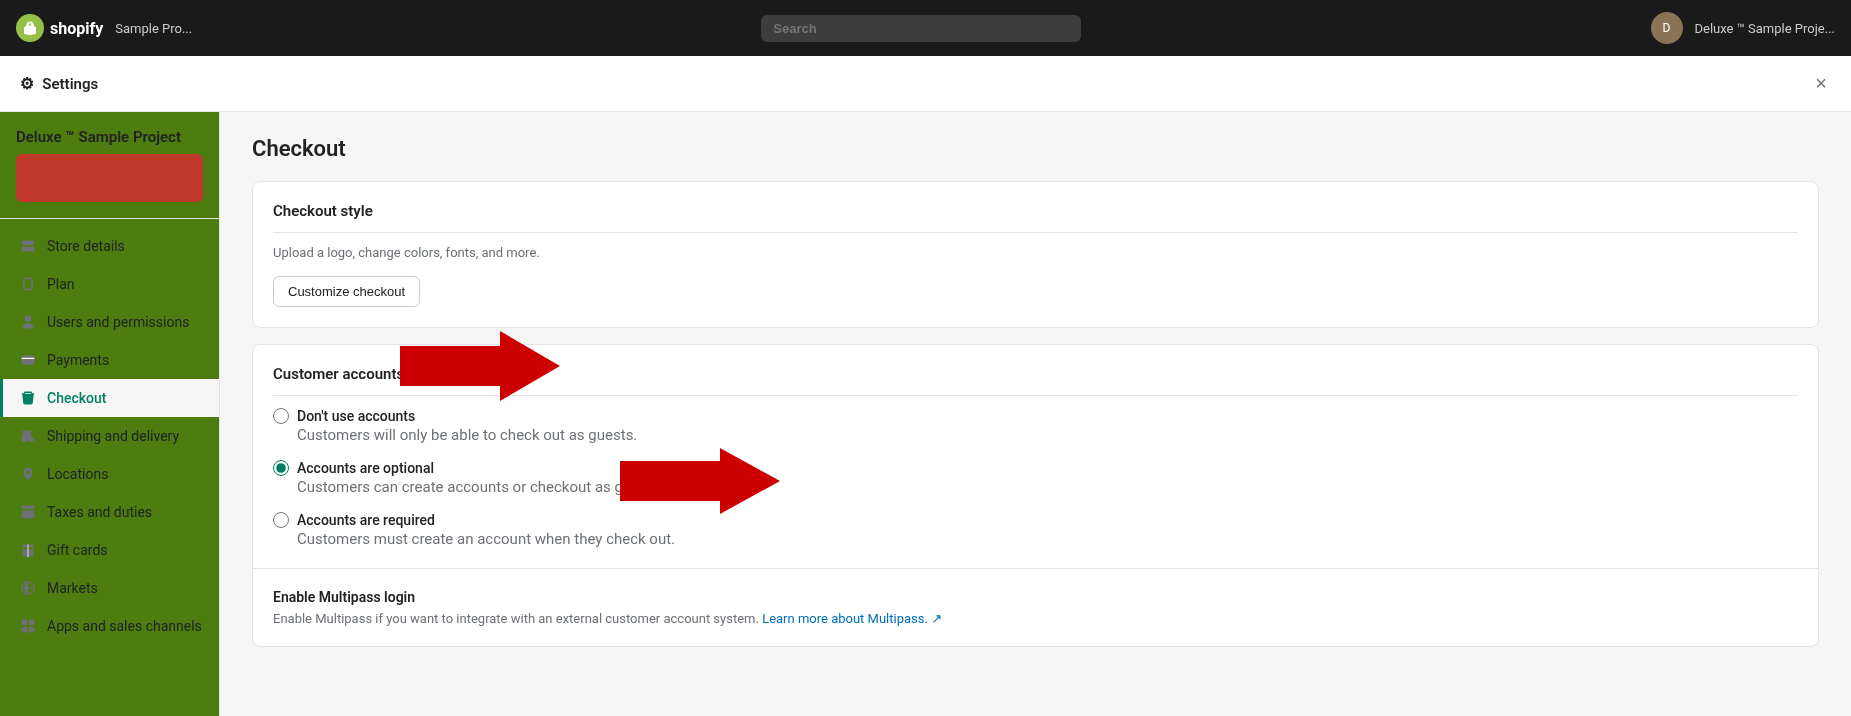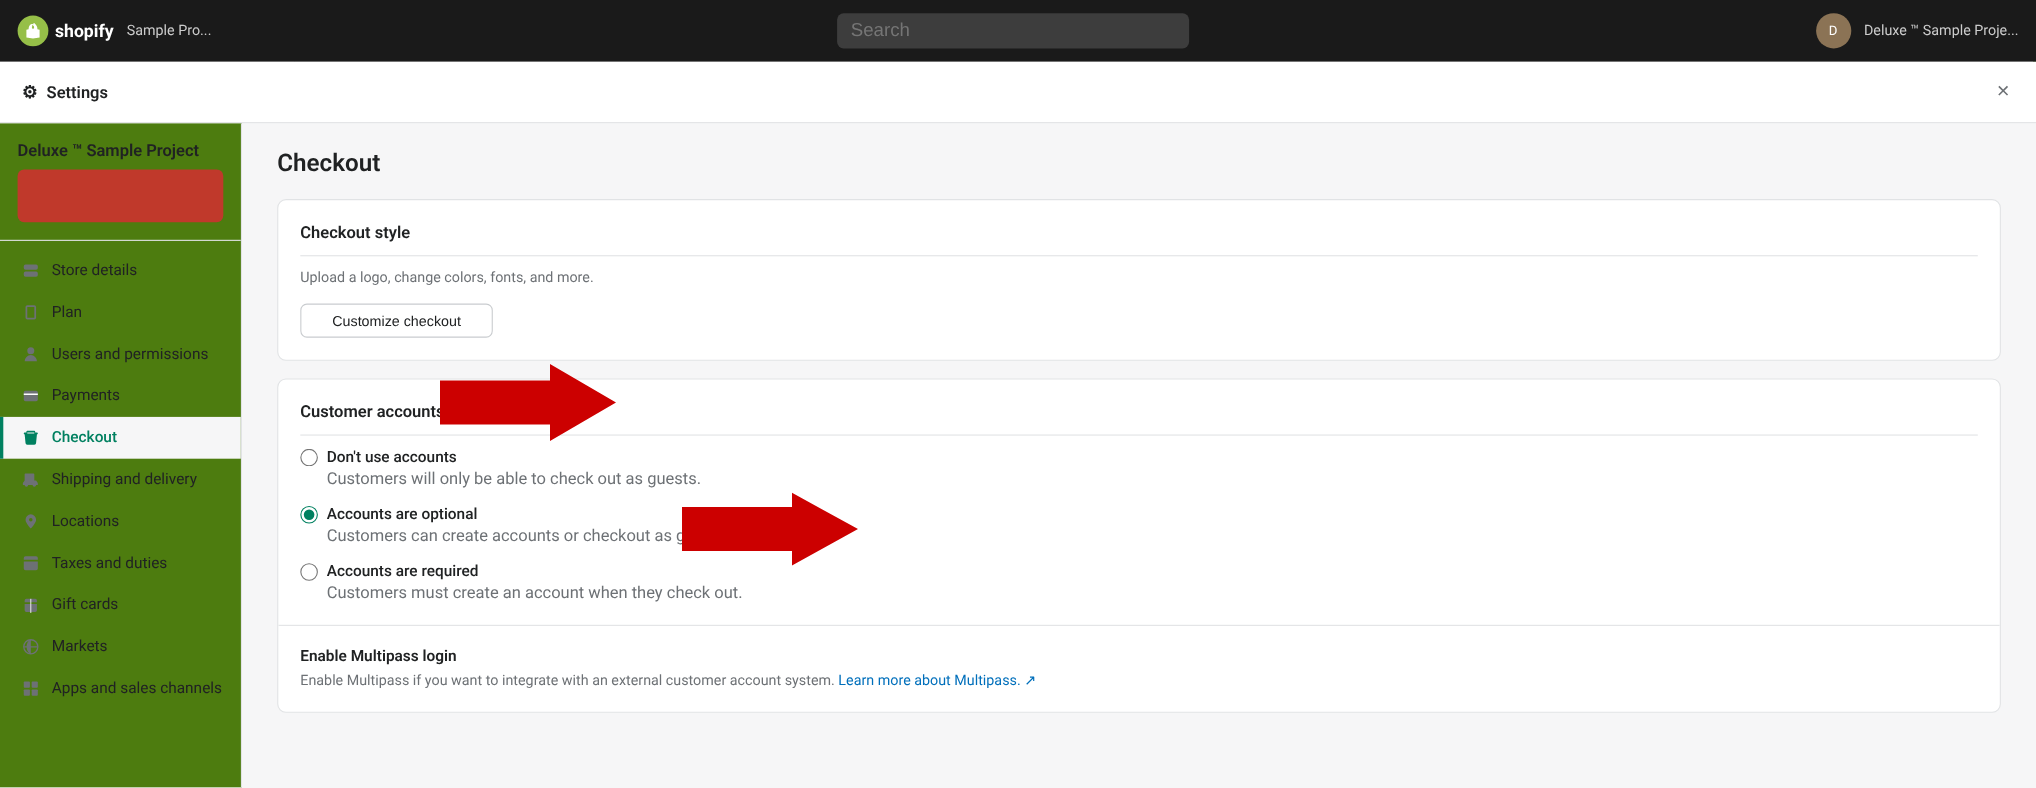--- a/index.html
+++ b/index.html
@@ -26,21 +26,22 @@
     .shopify-logo { color: #fff; font-size: 20px; font-weight: bold; display: flex; align-items: center; gap: 6px; }
     .shopify-logo-icon { width: 28px; height: 28px; background: #96bf48; border-radius: 50%; display: flex; align-items: center; justify-content: center; }
     .store-name { color: #ccc; font-size: 13px; }
     .search-bar {
       background: #3d3d3d;
       border: none;
       border-radius: 6px;
       padding: 6px 12px;
       color: #ccc;
       width: 320px;
-      font-size: 17px;
+      font-size: 13px;
+      font-weight: bold;
     }
     .topbar-right { display: flex; align-items: center; gap: 12px; }
     .avatar { width: 32px; height: 32px; border-radius: 50%; background: #8B7355; display: flex; align-items: center; justify-content: center; color: white; font-size: 12px; }
     .user-name { color: #ccc; font-size: 13px; }
 
     
     .settings-window {
       position: fixed;
       top: 56px; left: 0; right: 0; bottom: 0;
       background: #f6f6f7;
@@ -143,21 +144,21 @@
     .section-desc {
       font-size: 13px;
       color: #6d7175;
       margin-bottom: 16px;
     }
 
     .btn-outline {
       background: #fff;
       border: 1px solid #c9cccf;
       border-radius: 6px;
-      padding: 7px 28px;
+      padding: 7px 14px;
       font-size: 13px;
       font-weight: 500;
       cursor: pointer;
       color: #202223;
     }
 
     
     .radio-group { display: flex; flex-direction: column; gap: 16px; }
     .radio-option { display: flex; flex-direction: column; }
     .radio-label { display: flex; align-items: center; gap: 8px; font-size: 14px; font-weight: 500; cursor: pointer; }

